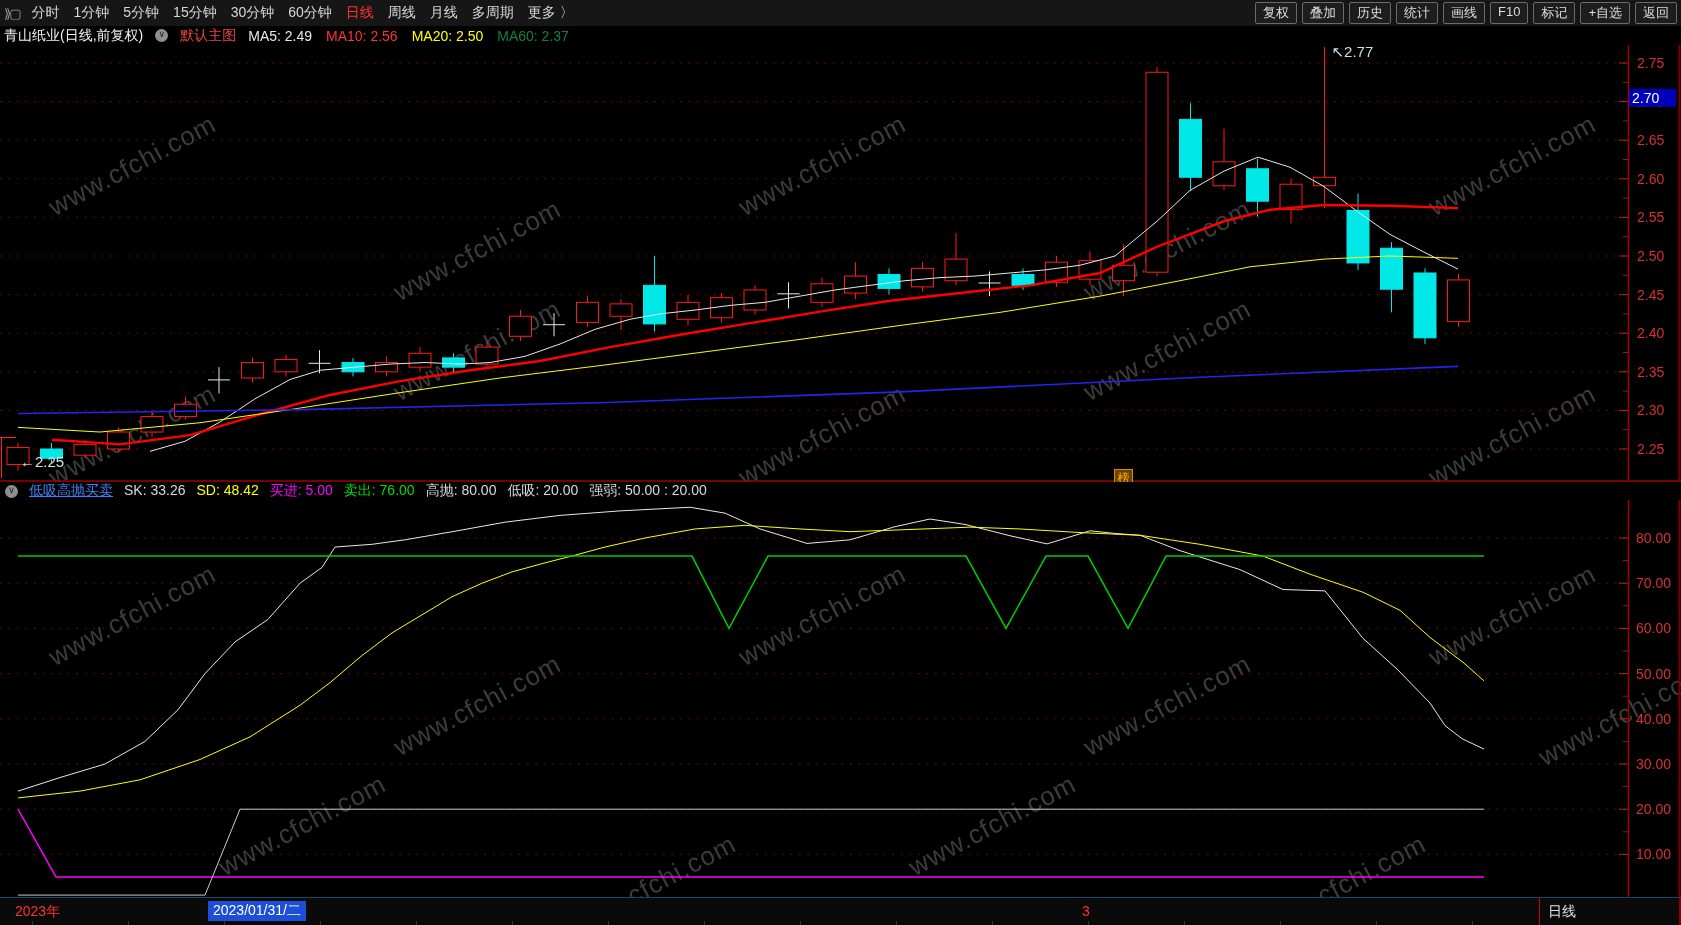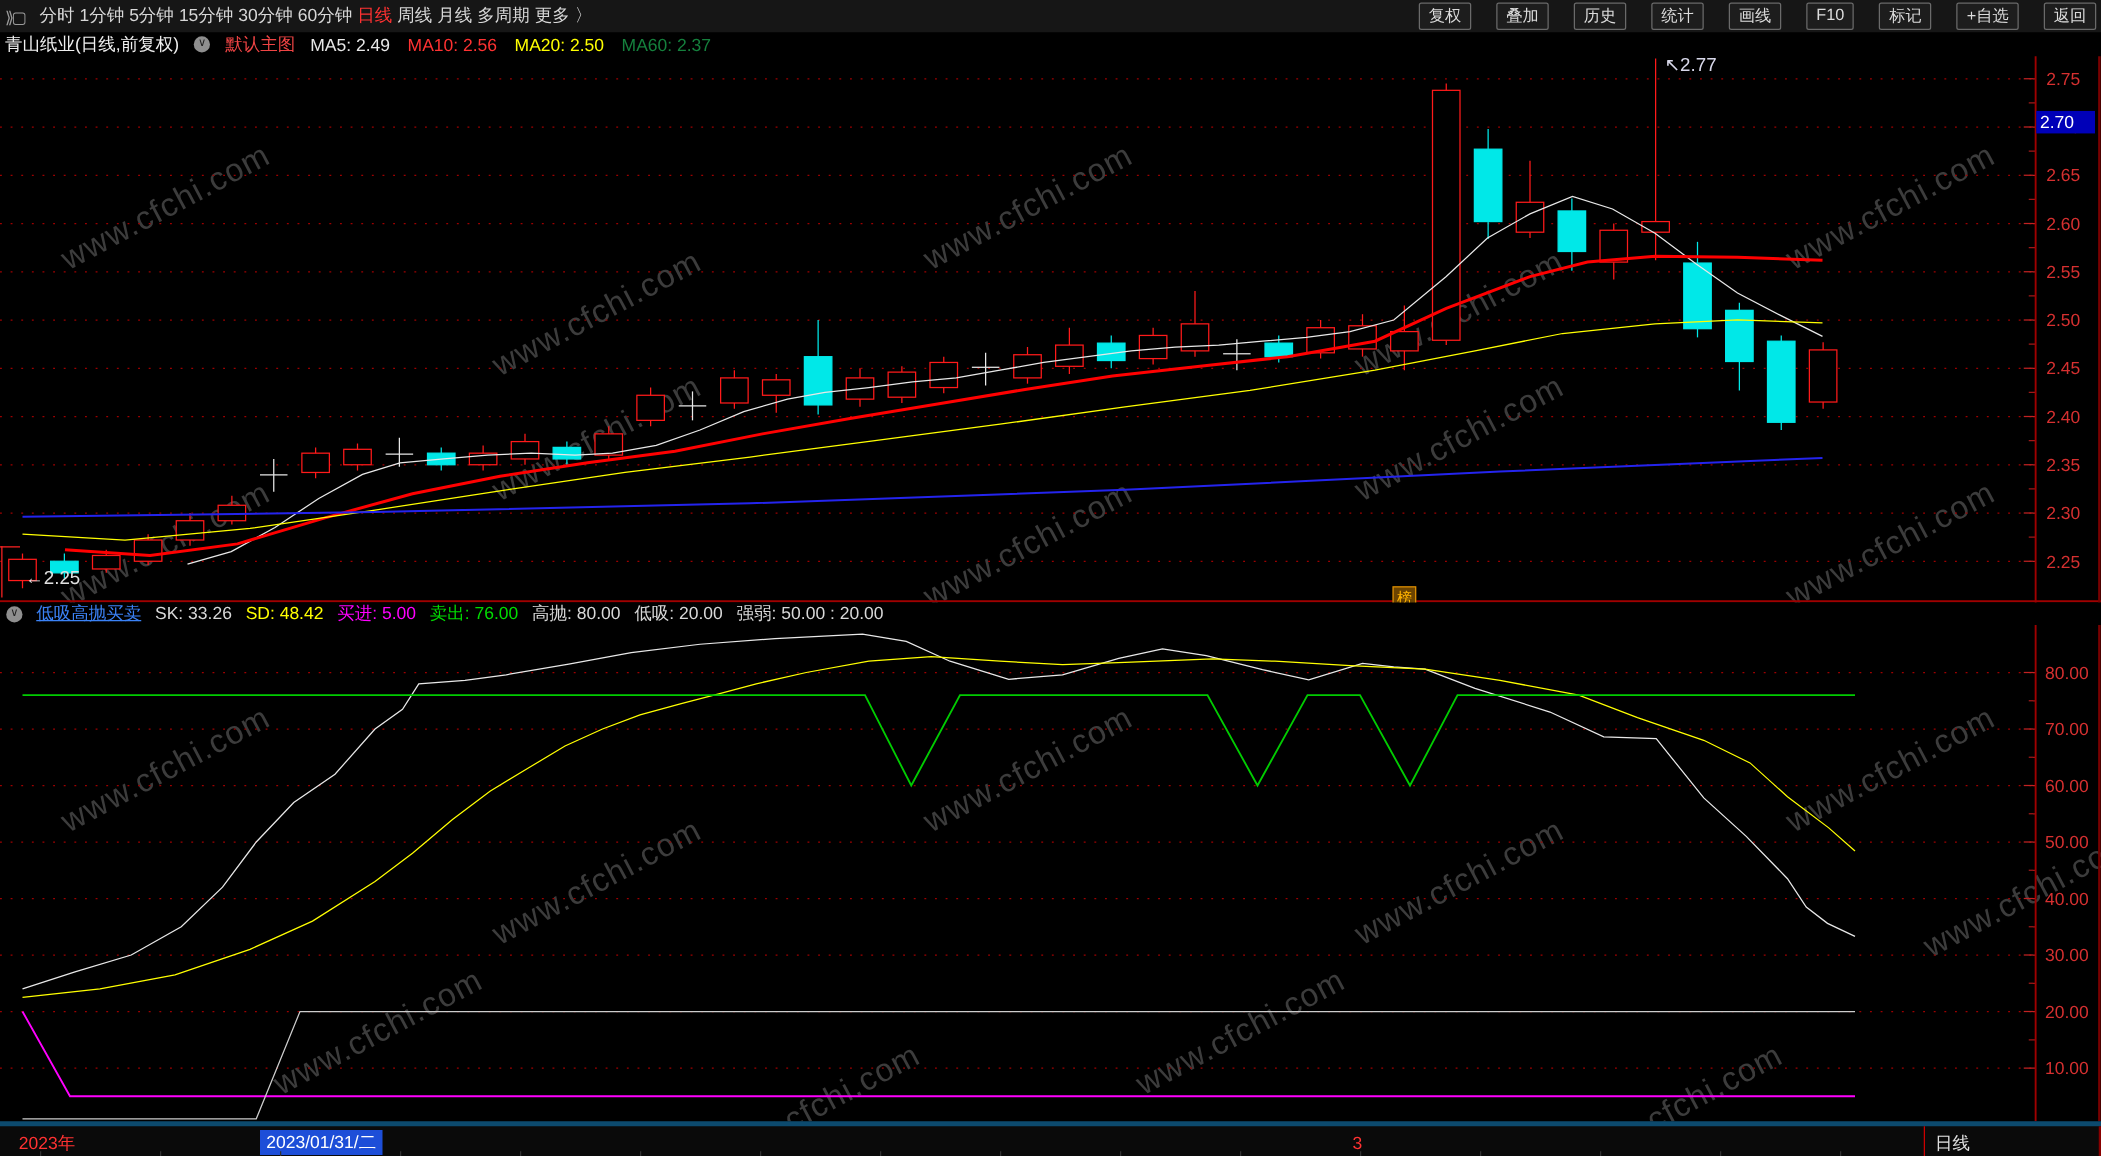--- a/index.html
+++ b/index.html
@@ -2,24 +2,24 @@
 <html><head>
 <meta charset="utf-8">
 <style>
   html,body{margin:0;padding:0;background:#000;}
   #app{position:relative;width:1681px;height:925px;background:#000;overflow:hidden;
        font-family:"Liberation Sans",sans-serif;-webkit-font-smoothing:antialiased;}
   
   .toolbar{position:absolute;top:0;left:0;width:100%;height:26px;background:#161616;
            display:flex;align-items:center;z-index:3;}
   .win-ic{color:#9a9a9a;font-size:13px;margin-left:4px;letter-spacing:-2px;}
-  .tabs{display:flex;gap:4px;margin-left:12px;}
+  .tabs{display:flex;gap:14px;margin-left:12px;}
   .tab{color:#d8d8d8;font-size:14px;cursor:default;white-space:nowrap;}
   .tab.active{color:#ff3232;}
-  .tb-right{margin-left:auto;display:flex;gap:20px;margin-right:4px;}
+  .tb-right{margin-left:auto;display:flex;gap:5px;margin-right:4px;}
   .tb-btn{color:#dcdcdc;font-size:13px;border:1px solid #6a6a6a;background:#1d1d1d;
           padding:1px 7px;border-radius:2px;white-space:nowrap;}
   
   .infobar{position:absolute;top:26px;left:0;width:100%;height:19px;background:#000;
            display:flex;align-items:center;gap:12px;z-index:3;padding-left:4px;}
   .stock-title{color:#f0f0f0;font-size:14px;}
   .circle-ic{width:13px;height:13px;border-radius:50%;background:#8f8f8f;color:#202020;
              font-size:9px;line-height:11px;text-align:center;display:inline-block;}
   .layout-label{color:#ef4444;font-size:14px;text-align:center;}
   .ma-label{font-size:14px;white-space:nowrap;}
@@ -33,21 +33,21 @@
              display:flex;gap:4px;}
   .badge{position:absolute;left:1114px;top:469px;width:17px;height:17px;background:#6b4300;
          border:1px solid #d98c00;color:#ffb400;font-size:12px;line-height:16px;
          text-align:center;z-index:2;}
   
   .ind-row{position:absolute;top:482px;left:0;width:100%;height:18px;background:#000;
            display:flex;align-items:center;gap:11px;padding-left:5px;z-index:2;}
   .ind-part{font-size:14px;white-space:nowrap;}
   
   .datebar{position:absolute;top:897px;left:0;width:100%;height:28px;background:#0a0a0a;
-           border-top:4px solid #0c4a6e;box-sizing:border-box;z-index:3;}
+           border-top:1px solid #0c4a6e;box-sizing:border-box;z-index:3;}
   .year{position:absolute;left:15px;top:5px;color:#ff3232;font-size:14px;}
   .datebox{position:absolute;left:208px;top:3px;background:#1d4ed8;color:#fff;
            font-size:14px;padding:1px 5px;}
   .month{position:absolute;left:1082px;top:5px;color:#ff3232;font-size:14px;}
   .period-cell{position:absolute;left:1539px;top:0;bottom:0;right:0;
                border-left:1px solid #cc0000;border-right:2px solid #880000;box-sizing:border-box;}
   .period-label{position:absolute;left:8px;top:5px;color:#e0e0e0;font-size:14px;}
   .tick{position:absolute;bottom:0;width:1px;height:4px;background:#333;}
 </style>
 </head>

